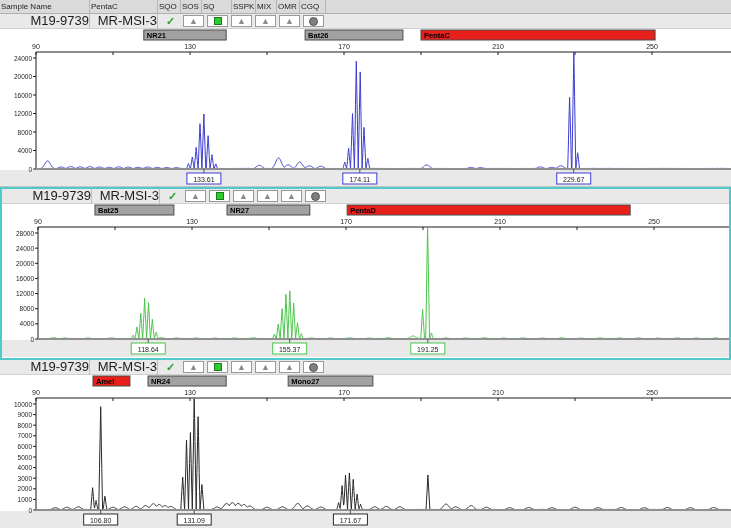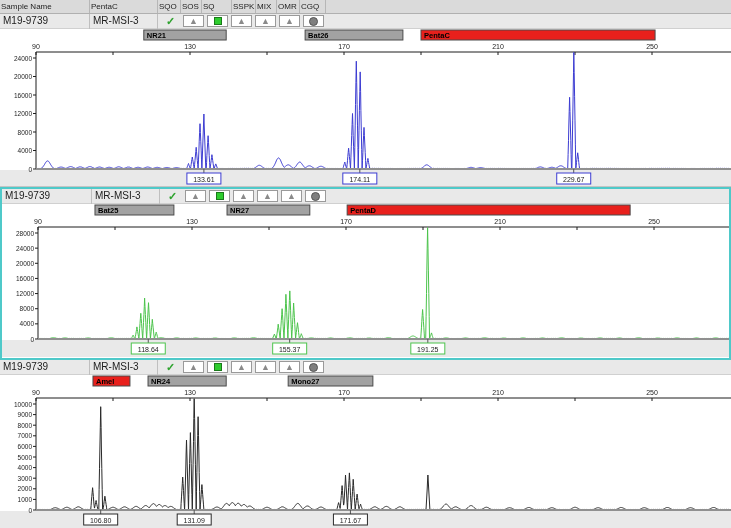--- a/index.html
+++ b/index.html
@@ -24,22 +24,22 @@
   
   .panel-block{background:#ffffff; box-sizing:border-box; overflow:hidden;}
   .pb1{height:173px; border-bottom:1px solid #c4c4c4;}
   .pb2{height:173px; border:2px solid #4fc9c9;}
   .pb3{height:168px;}
   .sample-row{
     display:flex; height:15px; background:#e9e9e9; box-sizing:border-box;
     border-bottom:1px solid #d0d0d0; align-items:center;
   }
   .cell{
-    font-size:10px; line-height:14px; padding-left:3px; height:15px;
-    border-right:1px solid #bfbfbf; box-sizing:border-box; white-space:nowrap;
+    font-size:13px; line-height:14px; padding-left:3px; height:15px;
+    border-right:1px solid #bfbfbf; box-sizing:border-box; white-space:nowrap;text-align:right;
   }
   .cell.name{width:90px}
   .cell.panel{width:68px}
   .icons{display:flex; align-items:center; margin-left:3px; gap:3px; height:15px;}
   .check-glyph{width:19px; text-align:center; color:#2fa32f; font-size:11px; font-weight:bold; line-height:13px;}
   .icon-box{
     width:21px; height:12px; background:#ffffff; border:1px solid #9a9a9a;
     display:flex; align-items:center; justify-content:center; box-sizing:border-box;
   }
   .tri{color:#8a8a8a; font-size:9px; line-height:9px; transform:translateY(-0.5px);}

